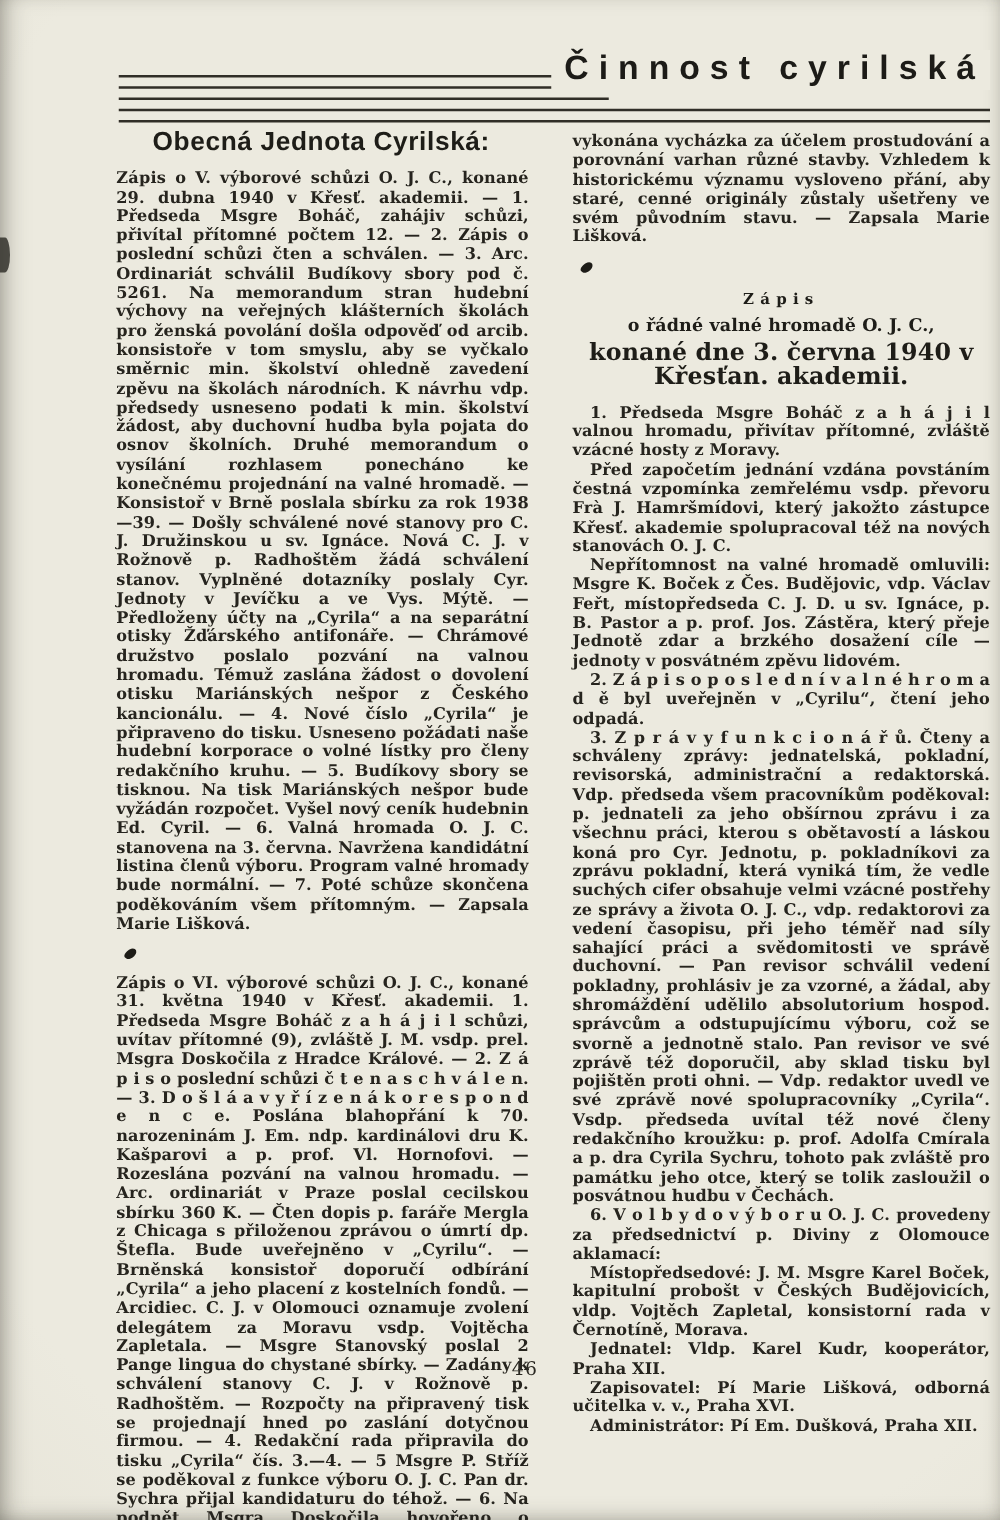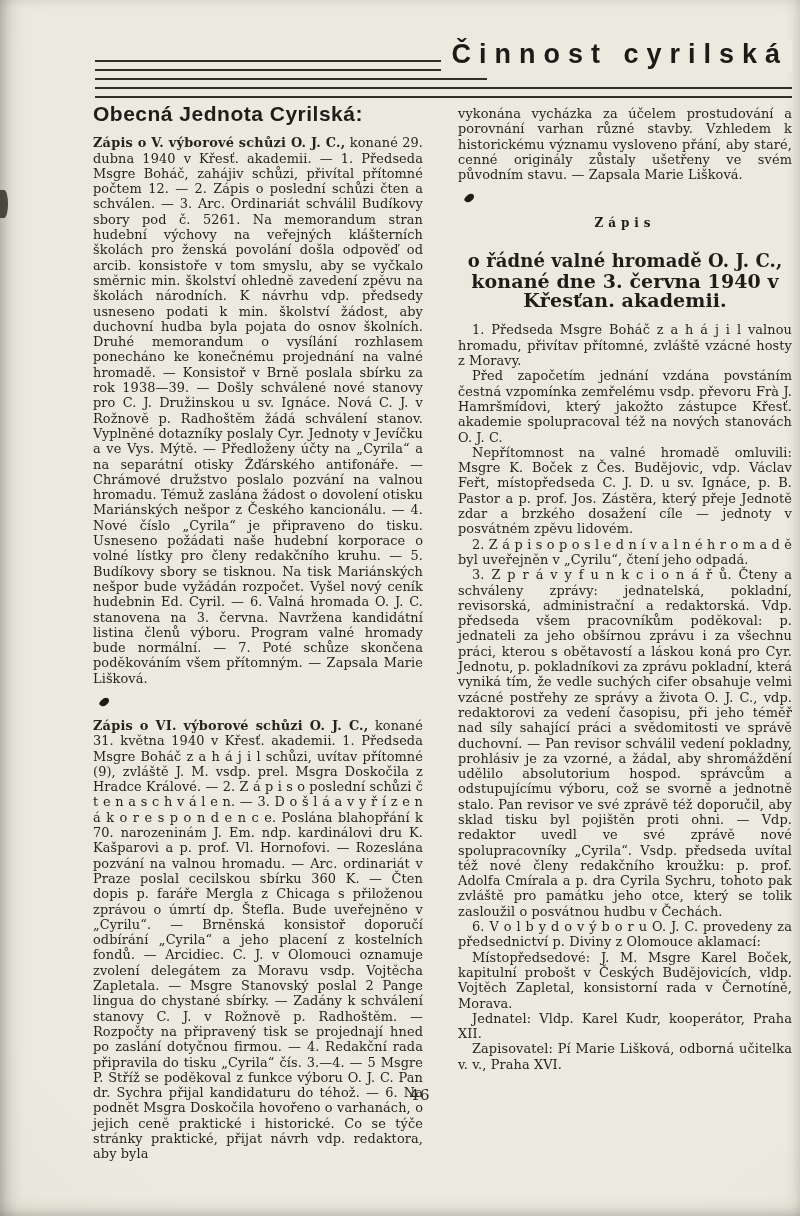--- a/index.html
+++ b/index.html
@@ -41,40 +41,40 @@
   .col{
     position:absolute;top:106px;width:330px;
     font-size:12.9px;line-height:15.3px;text-align:justify;
     letter-spacing:.1px;
   }
   .col-left{left:93px;}
   .col-right{left:458px;width:334px;}
   .section-title{
     font-family:"Liberation Sans","DejaVu Sans",sans-serif;
     font-weight:bold;font-size:21px;letter-spacing:.5px;
-    text-align:left;color:#1e1d18;
+    text-align:center;color:#1e1d18;
     margin:0 0 14px 0;padding-right:2px;white-space:nowrap;
   }
-  p{margin:0;}
+  p{margin:0;font-weight:bold;}
   p.ind{text-indent:14px;}
   b.lead{letter-spacing:.2px;}
   .ornament{
     display:block;height:14px;margin:10px 0 8px 8px;position:relative;
   }
   .ornament::before{
     content:"";position:absolute;left:0;top:1px;width:7px;height:10px;
     background:#1d1c17;border-radius:55% 60% 55% 45%;
     transform:rotate(32deg) skewX(-12deg);
   }
   .zapis-head{
     text-align:center;font-weight:bold;color:#1e1d18;
     margin:6px 0 12px 0;line-height:19px;
   }
   .zapis-head .l1{letter-spacing:5px;font-size:12px;display:block;}
-  .zapis-head .l2{font-size:18px;display:block;margin-top:18px;}
+  .zapis-head .l2{font-size:14px;display:block;margin-top:3px;}
   .zapis-head .l3{font-size:19px;display:block;margin-top:2px;}
   .pagenum{
     position:absolute;left:0;top:1086px;width:840px;text-align:center;
     font-size:15px;color:#2a2822;letter-spacing:1px;
   }
 </style>
 </head>
 <body>
 
 <div class="page">
@@ -113,17 +113,18 @@
 
     <p class="ind">1. Předseda Msgre Boháč z a h á j i l valnou hromadu, přivítav přítomné, zvláště vzácné hosty z Moravy.</p>
     <p class="ind">Před započetím jednání vzdána povstáním čestná vzpomínka zemřelému vsdp. převoru Frà J. Hamršmídovi, který jakožto zástupce Křesť. akademie spolupracoval též na nových stanovách O. J. C.</p>
     <p class="ind">Nepřítomnost na valné hromadě omluvili: Msgre K. Boček z Čes. Budějovic, vdp. Václav Feřt, místopředseda C. J. D. u sv. Ignáce, p. B. Pastor a p. prof. Jos. Zástěra, který přeje Jednotě zdar a brzkého dosažení cíle — jednoty v posvátném zpěvu lidovém.</p>
     <p class="ind">2. Z á p i s  o  p o s l e d n í  v a l n é  h r o m a d ě byl uveřejněn v „Cyrilu“, čtení jeho odpadá.</p>
     <p class="ind">3. Z p r á v y  f u n k c i o n á ř ů. Čteny a schváleny zprávy: jednatelská, pokladní, revisorská, administrační a redaktorská. Vdp. předseda všem pracovníkům poděkoval: p. jednateli za jeho obšírnou zprávu i za všechnu práci, kterou s obětavostí a láskou koná pro Cyr. Jednotu, p. pokladníkovi za zprávu pokladní, která vyniká tím, že vedle suchých cifer obsahuje velmi vzácné postřehy ze správy a života O. J. C., vdp. redaktorovi za vedení časopisu, při jeho téměř nad síly sahající práci a svědomitosti ve správě duchovní. — Pan revisor schválil vedení pokladny, prohlásiv je za vzorné, a žádal, aby shromáždění udělilo absolutorium hospod. správcům a odstupujícímu výboru, což se svorně a jednotně stalo. Pan revisor ve své zprávě též doporučil, aby sklad tisku byl pojištěn proti ohni. — Vdp. redaktor uvedl ve své zprávě nové spolupracovníky „Cyrila“. Vsdp. předseda uvítal též nové členy redakčního kroužku: p. prof. Adolfa Cmírala a p. dra Cyrila Sychru, tohoto pak zvláště pro památku jeho otce, který se tolik zasloužil o posvátnou hudbu v Čechách.</p>
     <p class="ind">6. V o l b y  d o  v ý b o r u  O. J. C. provedeny za předsednictví p. Diviny z Olomouce aklamací:</p>
     <p class="ind">Místopředsedové: J. M. Msgre Karel Boček, kapitulní probošt v Českých Budějovicích, vldp. Vojtěch Zapletal, konsistorní rada v Černotíně, Morava.</p>
     <p class="ind">Jednatel: Vldp. Karel Kudr, kooperátor, Praha XII.</p>
     <p class="ind">Zapisovatel: Pí Marie Lišková, odborná učitelka v. v., Praha XVI.</p>
+    <p class="ind">Administrátor: Pí Em. Dušková, Praha XII.</p>
   </div>
 
   <div class="pagenum">46</div>
 
 </div>
 
 </body></html>

